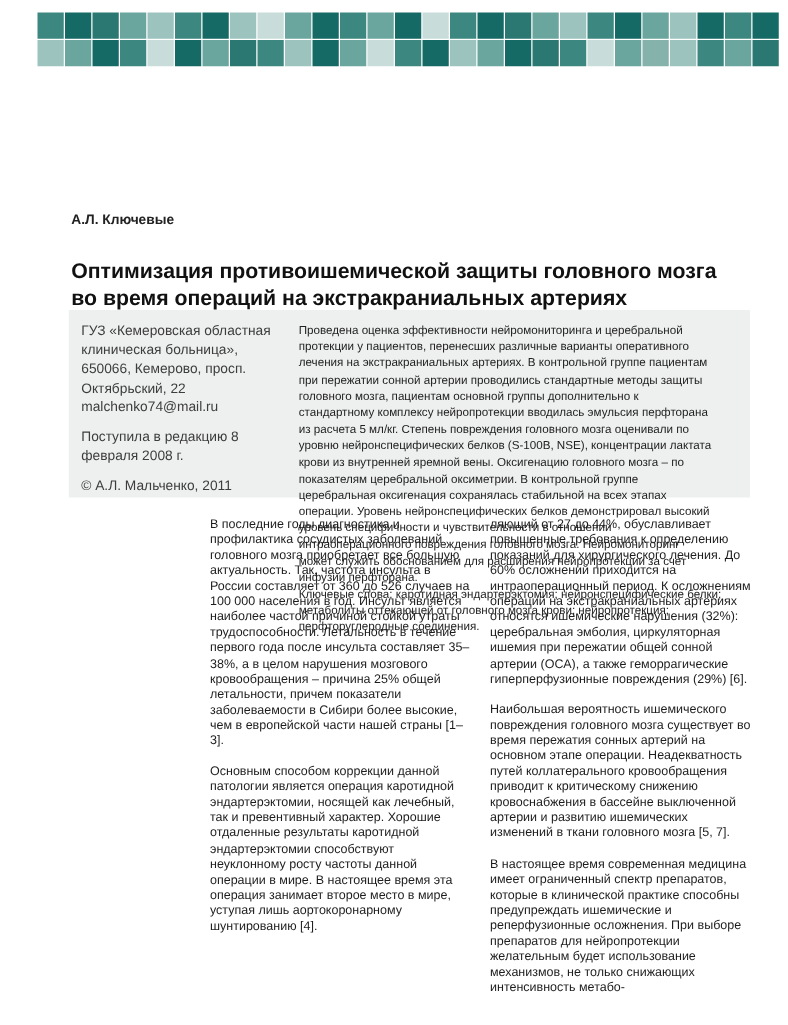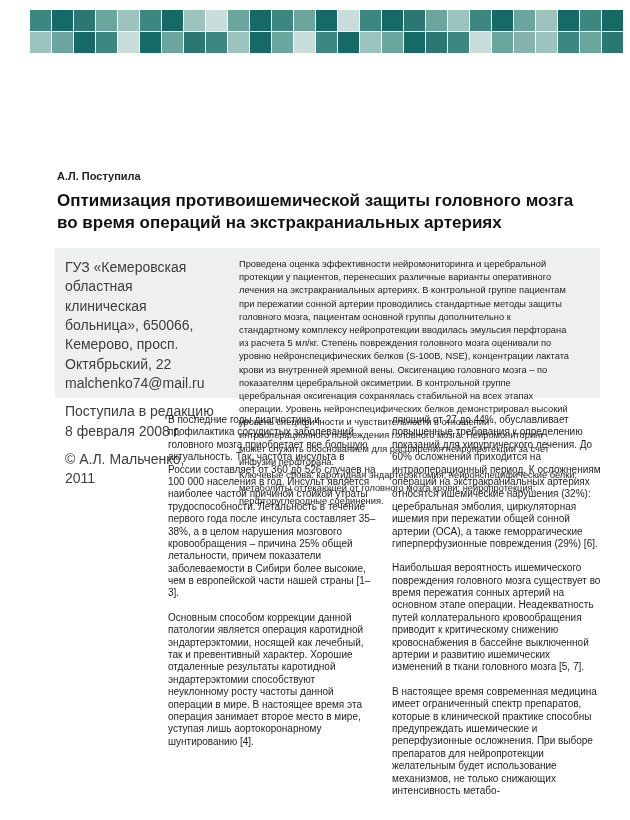--- a/index.html
+++ b/index.html
@@ -19,34 +19,34 @@
     grid-auto-rows:21px;
     gap:1px;
   }
   .squares .sq{width:21px;height:21px;}
   
   .author{
     position:absolute;left:57px;top:170px;
     font-size:11px;font-weight:bold;color:#222;
   }
   .title{
-    position:absolute;left:57px;top:190px;width:530px;
+    position:absolute;left:57px;top:206px;width:530px;
     font-size:17px;font-weight:bold;line-height:1.32;color:#111;
   }
   
   .abstract-box{
     position:absolute;left:55px;top:248px;width:545px;height:150px;
     background:#eef0ef;
     box-sizing:border-box;
     padding:10px 12px 10px 10px;
     display:flex;
   }
   .meta-col{
     width:152px;flex:0 0 152px;margin-right:22px;
-    font-size:14px;line-height:1.38;color:#3d3d3d;
+    font-size:11px;line-height:1.38;color:#3d3d3d;
   }
   .meta-col .meta-item{margin-bottom:9px;}
   .meta-col .meta-line{display:block;}
   .abstract-col{
     flex:1;
     font-size:9.3px;line-height:1.42;color:#222;
     text-align:left;
   }
   .abstract-col .abstract-text{margin:0 16px 0 0;}
   .abstract-col .keywords{margin:0;}
@@ -113,21 +113,21 @@
       <div class="sq" style="background: rgb(61, 135, 129);"></div>
       <div class="sq" style="background: rgb(200, 221, 217);"></div>
       <div class="sq" style="background: rgb(106, 165, 158);"></div>
       <div class="sq" style="background: rgb(133, 179, 172);"></div>
       <div class="sq" style="background: rgb(156, 195, 189);"></div>
       <div class="sq" style="background: rgb(61, 135, 129);"></div>
       <div class="sq" style="background: rgb(106, 165, 158);"></div>
       <div class="sq" style="background: rgb(43, 120, 114);"></div>
     </div>
 
-  <div class="author">А.Л. Поступила</div>
+  <div class="author">А.Л. Ключевые</div>
 
   <h1 class="title" style="margin:0;">Оптимизация противоишемической защиты головного мозга во время операций на экстракраниальных артериях</h1>
 
   <div class="abstract-box">
     <div class="meta-col">
       <div class="meta-item">
         <span class="meta-line">ГУЗ «Кемеровская областная клиническая больница», 650066, Кемерово, просп. Октябрьский, 22</span>
         <span class="meta-line">malchenko74@mail.ru</span>
       </div>
       <div class="meta-item">Поступила в редакцию 8 февраля 2008 г.</div>

